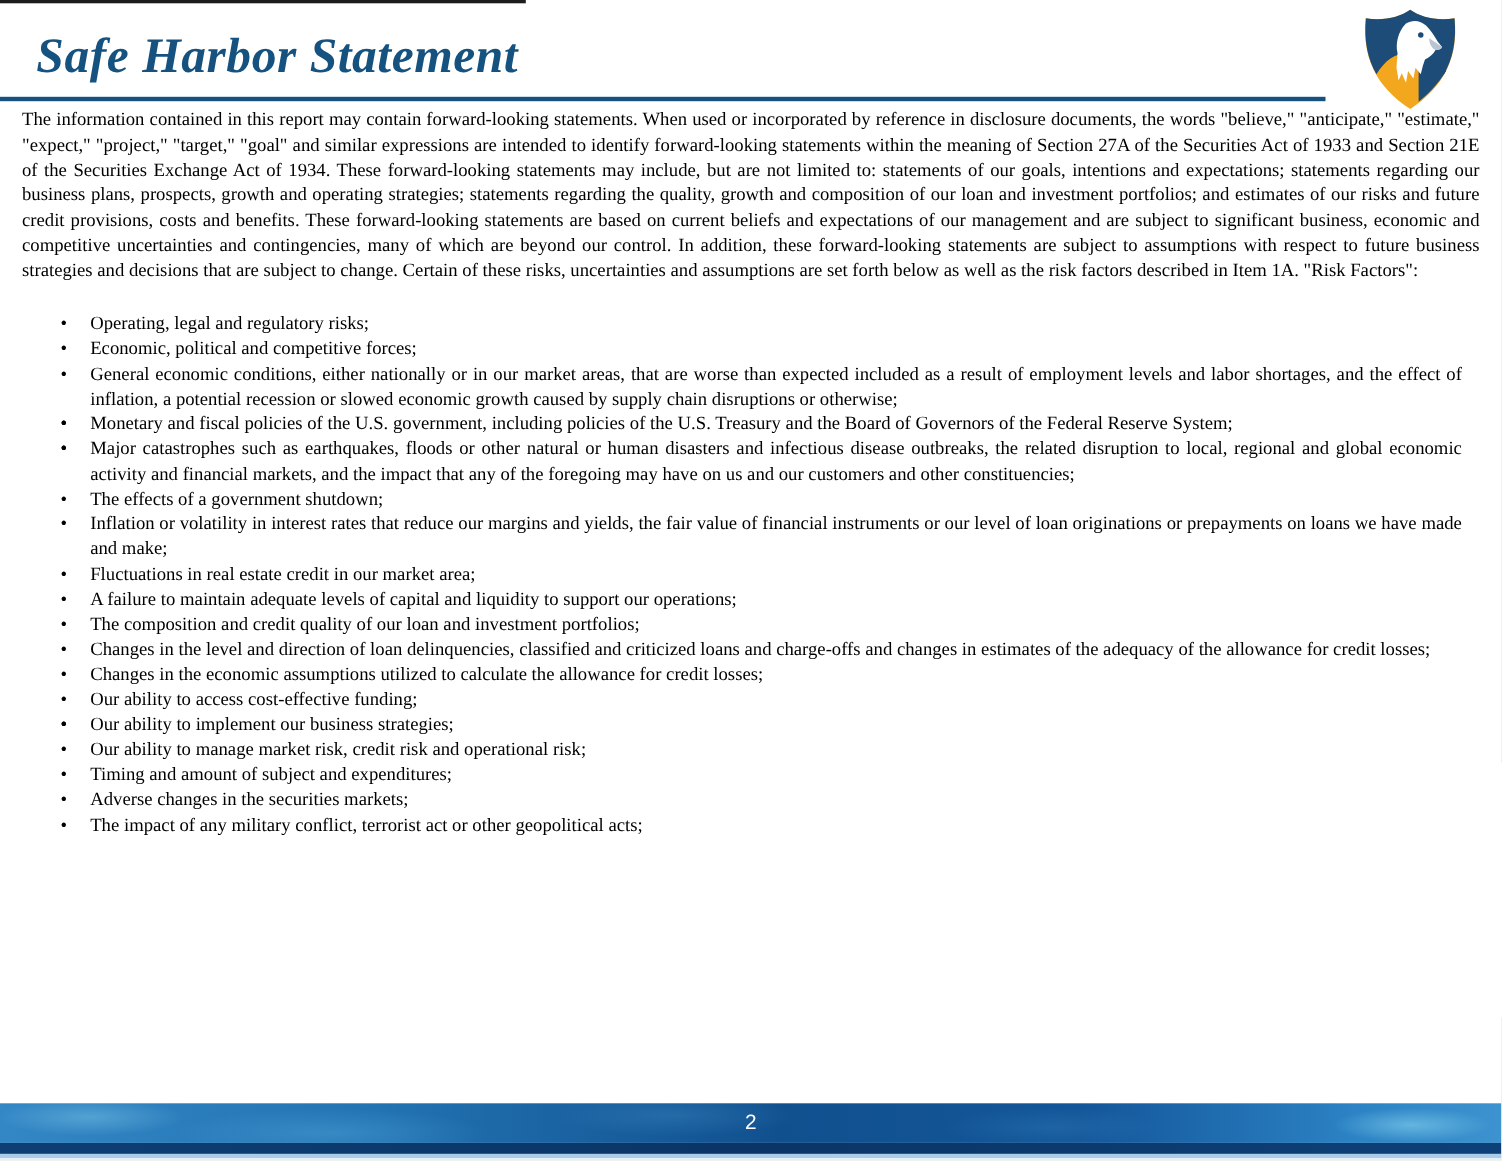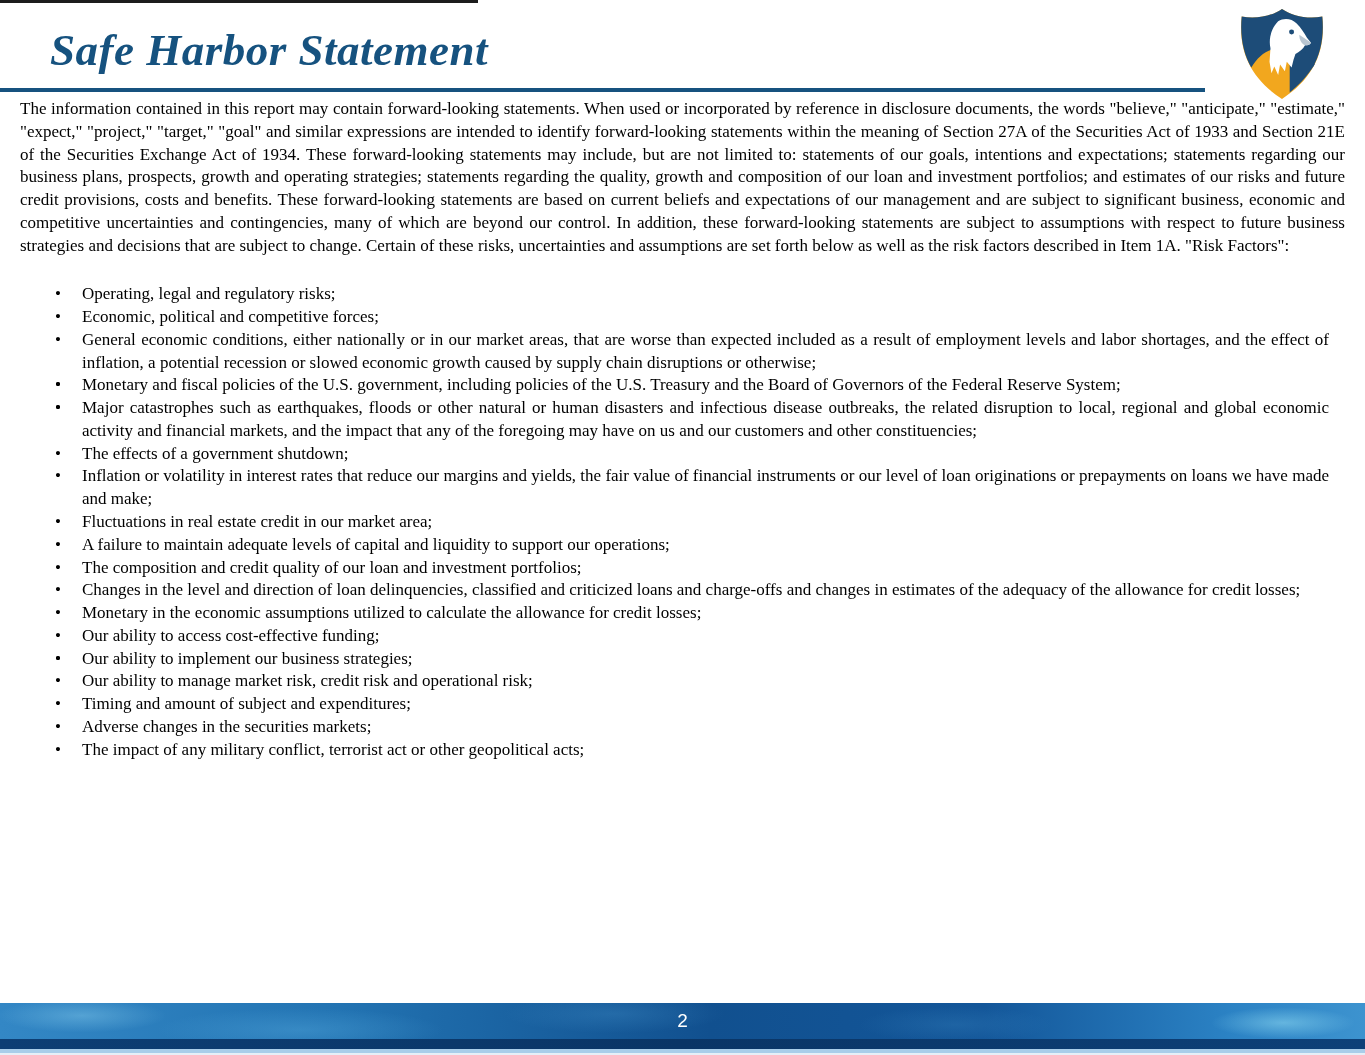--- a/index.html
+++ b/index.html
@@ -16,21 +16,20 @@
   }
   .top-edge {
     position: absolute;
     top: 0; left: 0;
     width: 478px; height: 3px;
     background: #1c1c1c;
   }
   .header {
     padding: 26px 0 0 33px;
     height: 86px;
-    margin-left: 17px;
   }
   .title {
     font-family: "Liberation Serif", serif;
     font-style: italic;
     font-weight: bold;
     font-size: 45px;
     line-height: 1.1;
     color: #16527f;
     letter-spacing: 0.5px;
   }
@@ -204,21 +203,21 @@
         <span class="btxt">The composition and credit quality of our loan and investment portfolios;</span>
       </li>
 
       <li>
         <span class="marker">•</span>
         <span class="btxt">Changes in the level and direction of loan delinquencies, classified and criticized loans and charge-offs and changes in estimates of the adequacy of the allowance for credit losses;</span>
       </li>
 
       <li>
         <span class="marker">•</span>
-        <span class="btxt">Monetary in the economic assumptions utilized to calculate the allowance for credit losses;</span>
+        <span class="btxt">Changes in the economic assumptions utilized to calculate the allowance for credit losses;</span>
       </li>
 
       <li>
         <span class="marker">•</span>
         <span class="btxt">Our ability to access cost-effective funding;</span>
       </li>
 
       <li>
         <span class="marker">•</span>
       </li>

